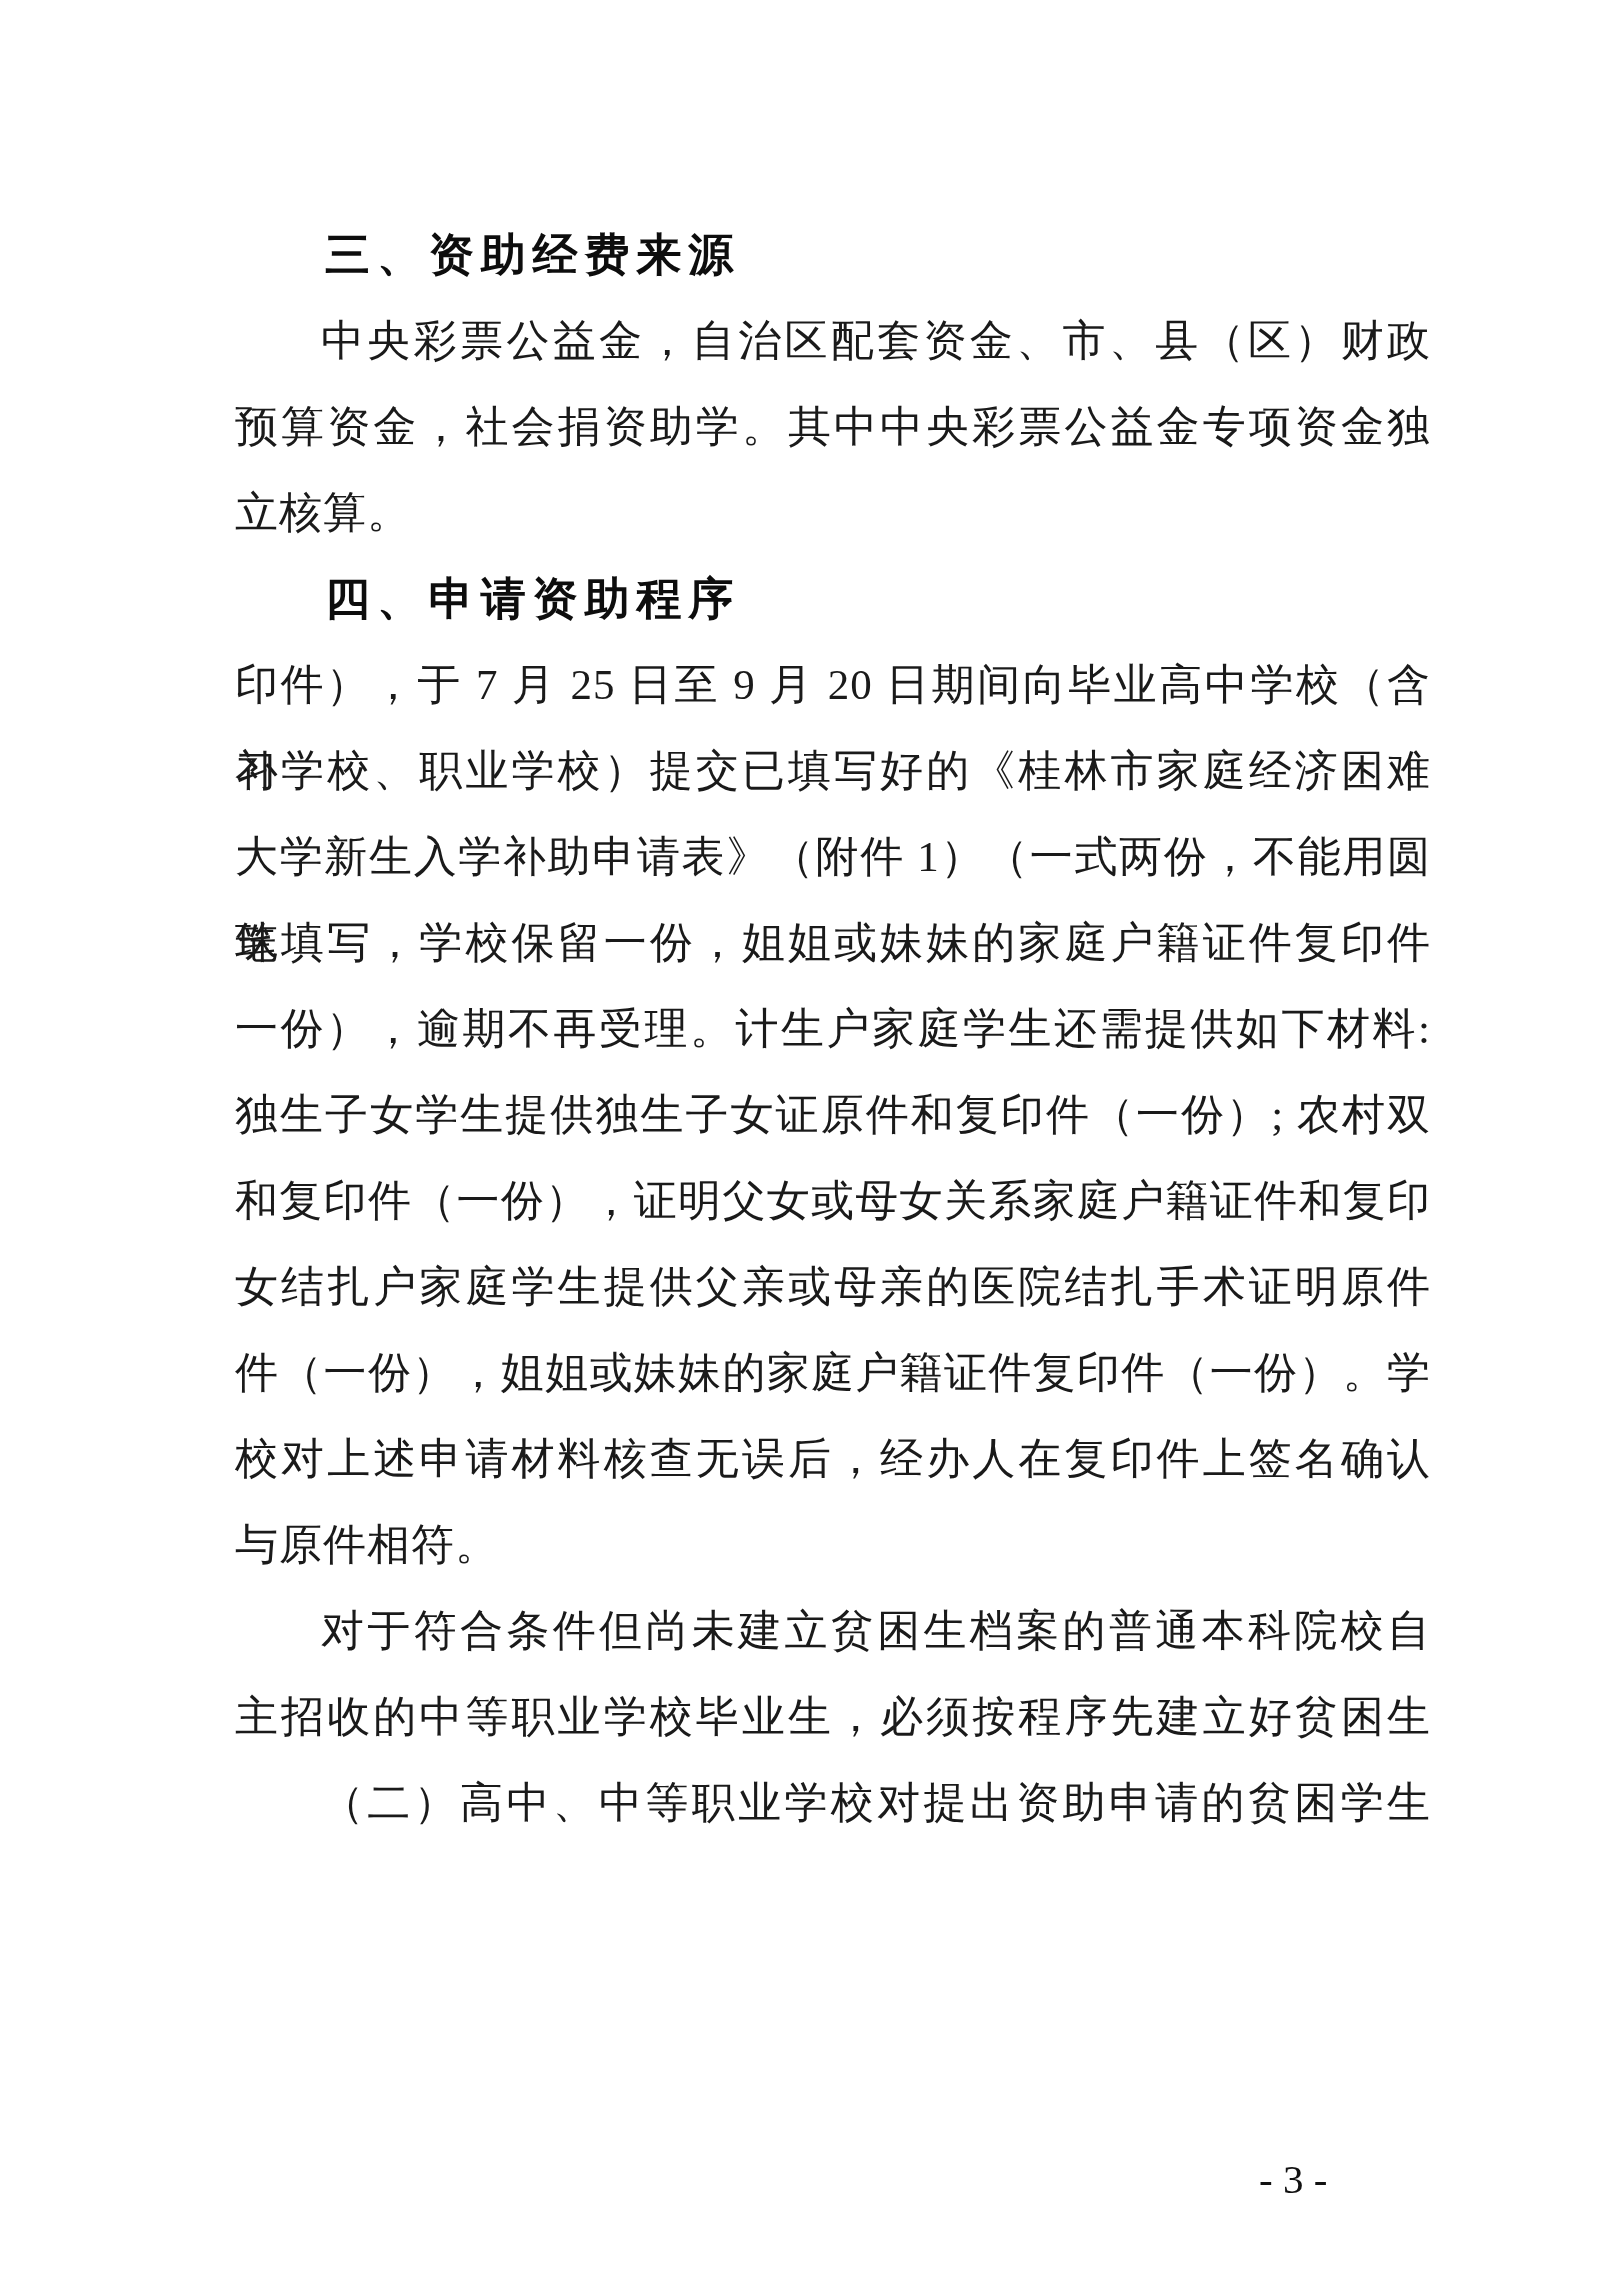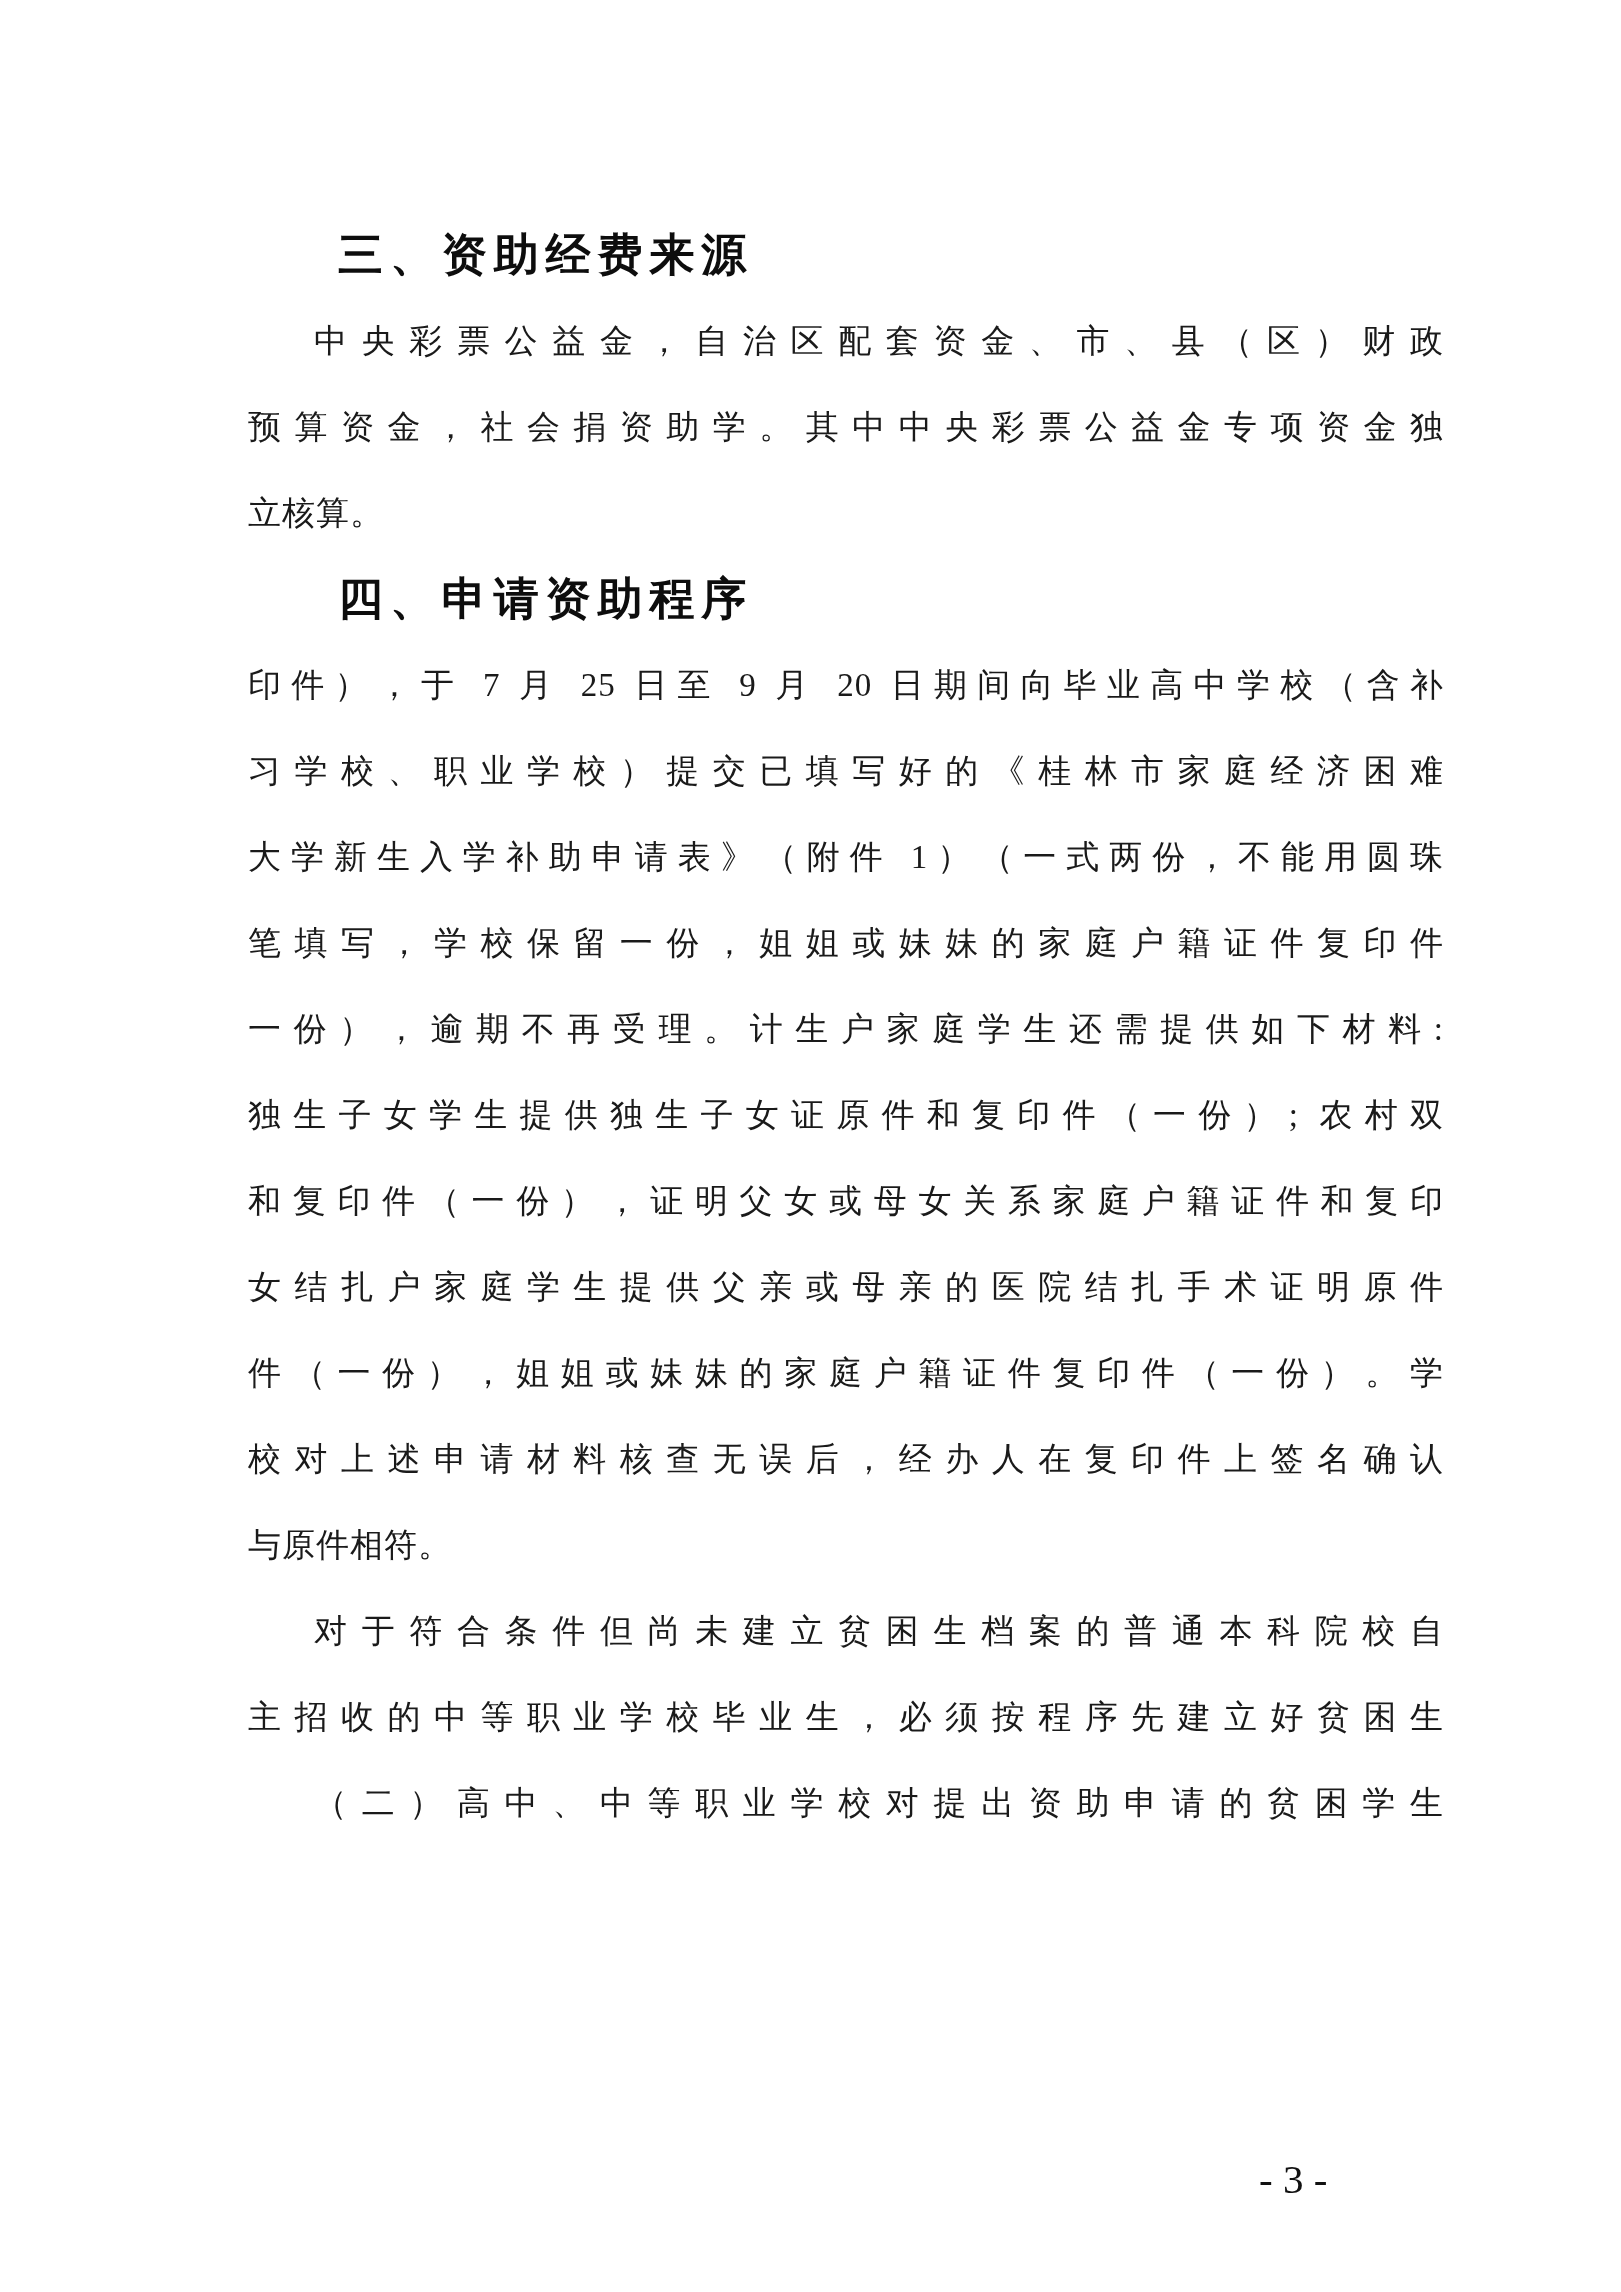--- a/index.html
+++ b/index.html
@@ -11,28 +11,28 @@
     position: relative;
     width: 1621px;
     height: 2293px;
     background: var(--bg, #ffffff);
     overflow: hidden;
     font-family: "Liberation Serif", "DejaVu Serif", serif;
     color: var(--ink, #1a1a1a);
   }
   .content {
     position: absolute;
-    left: 248px;
+    left: 235px;
     top: 212px;
     width: 1196px;
   }
   .line {
     height: 86px;
     line-height: 86px;
-    font-size: 33px;
+    font-size: 43px;
     white-space: pre-wrap;
     text-align: justify;
     text-align-last: left;
     letter-spacing: 1px;
   }
   .line.stretch {
     text-align-last: justify;
   }
   .line.indent {
     text-indent: 2em;

